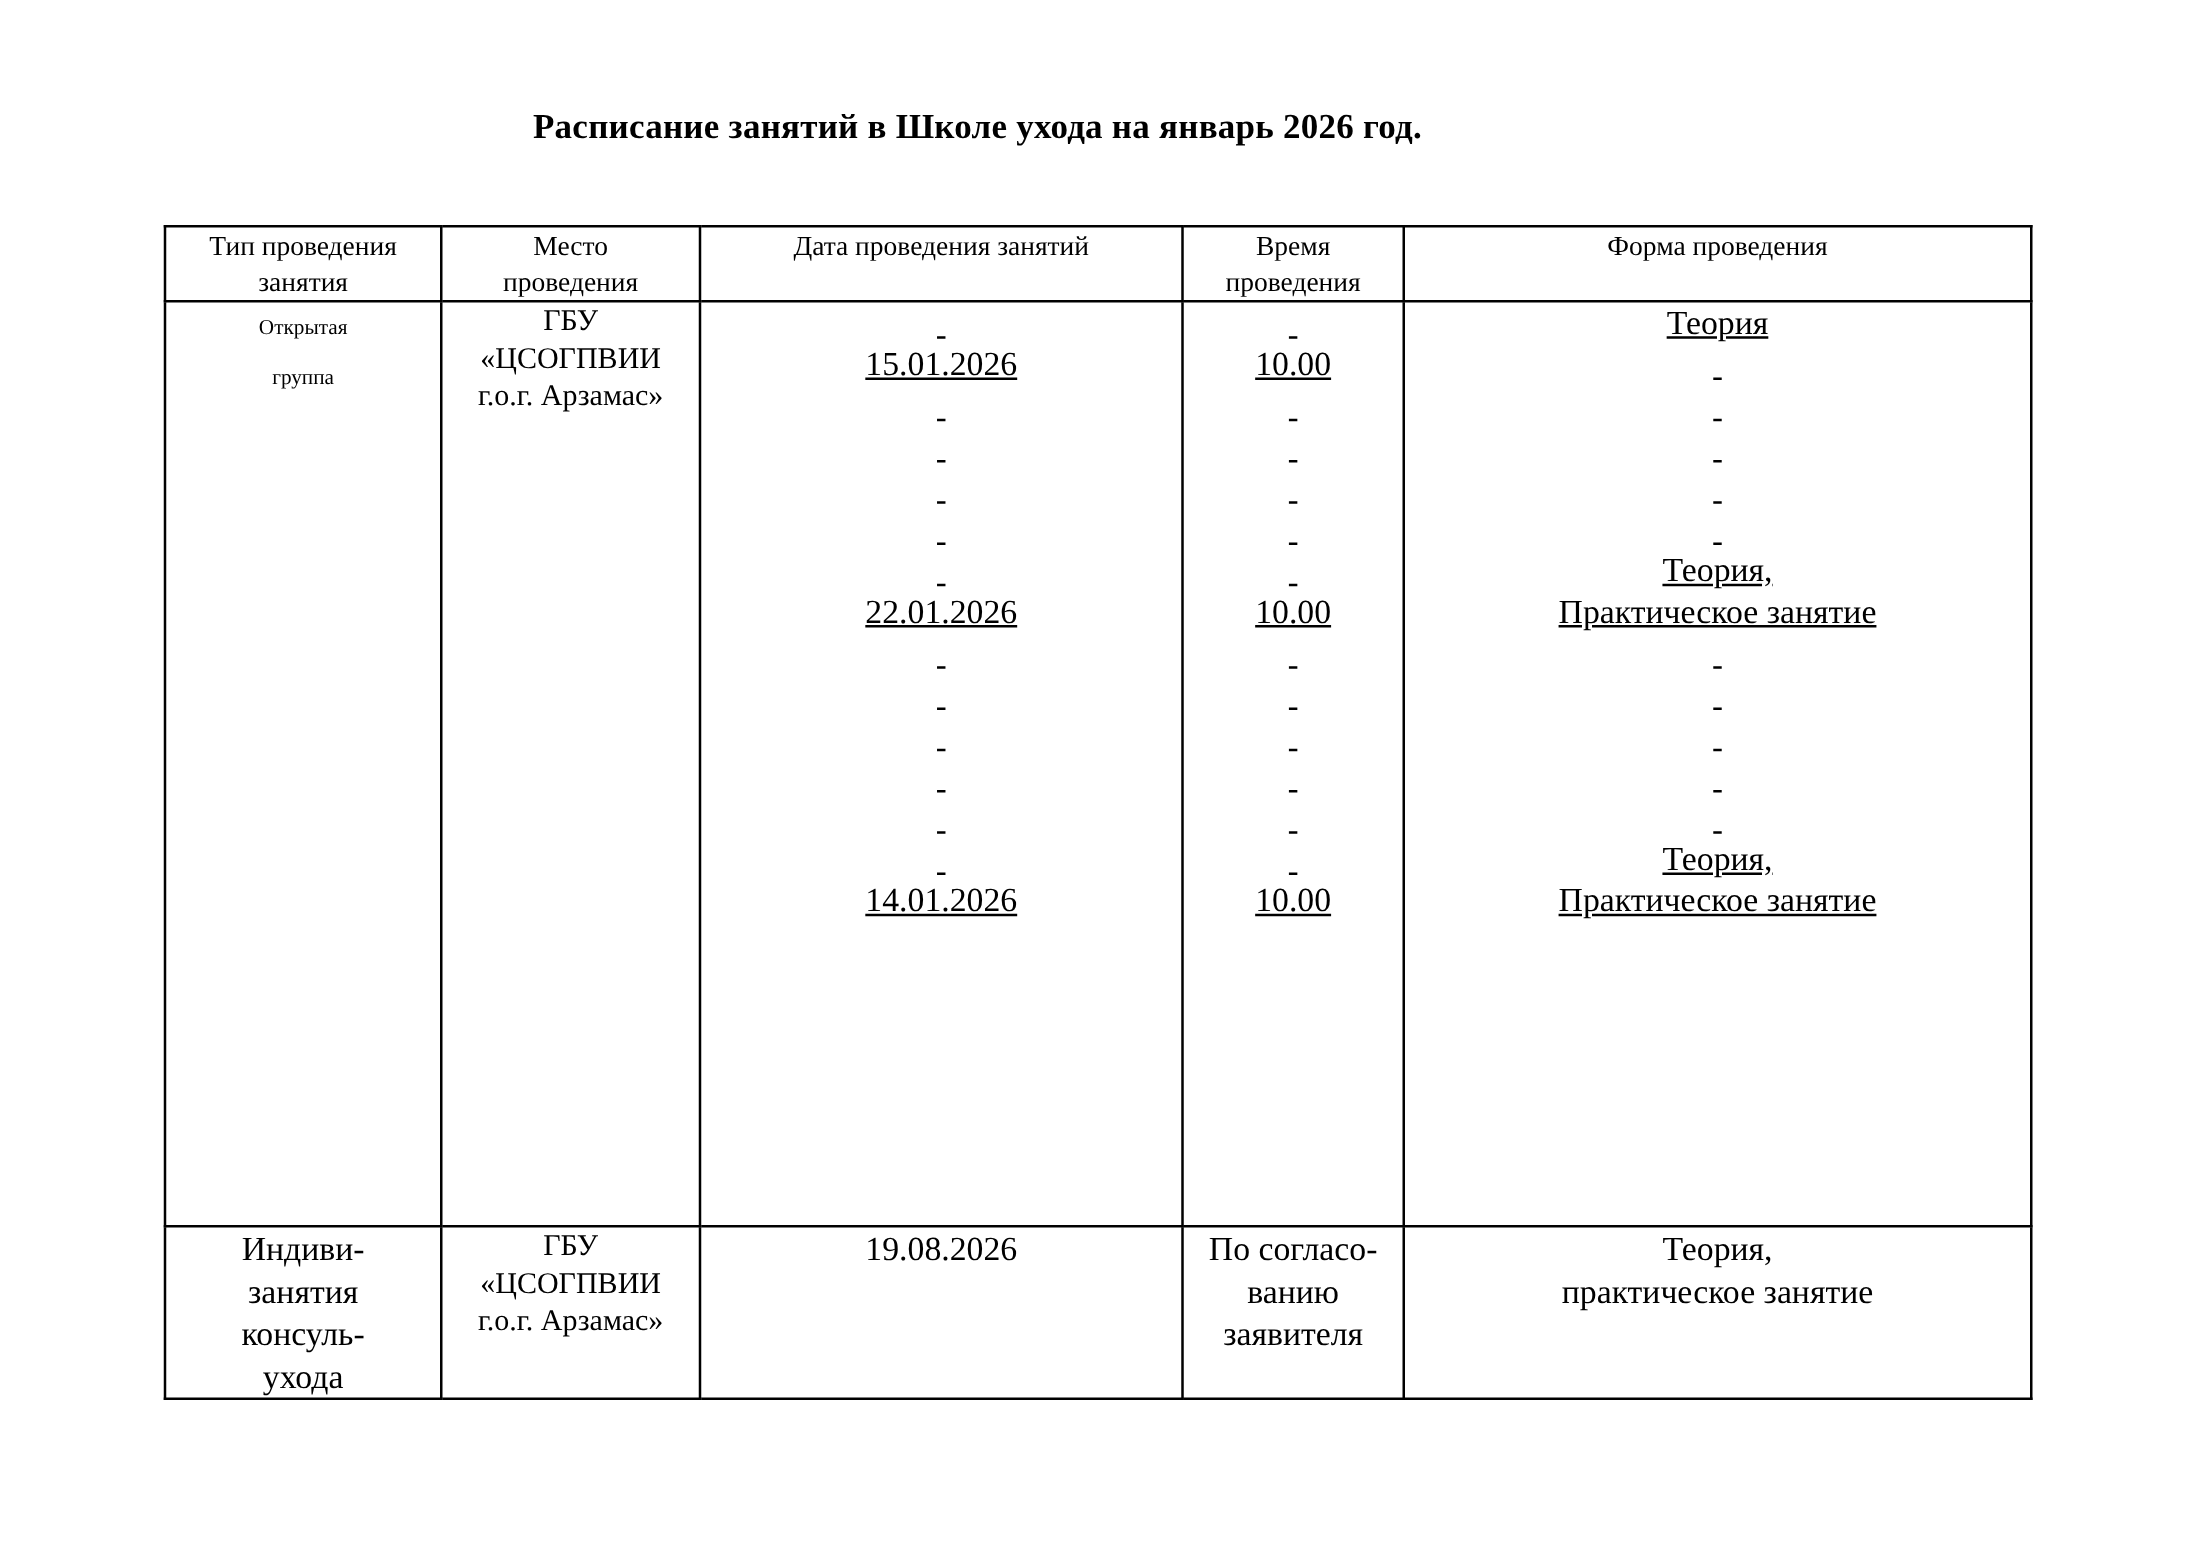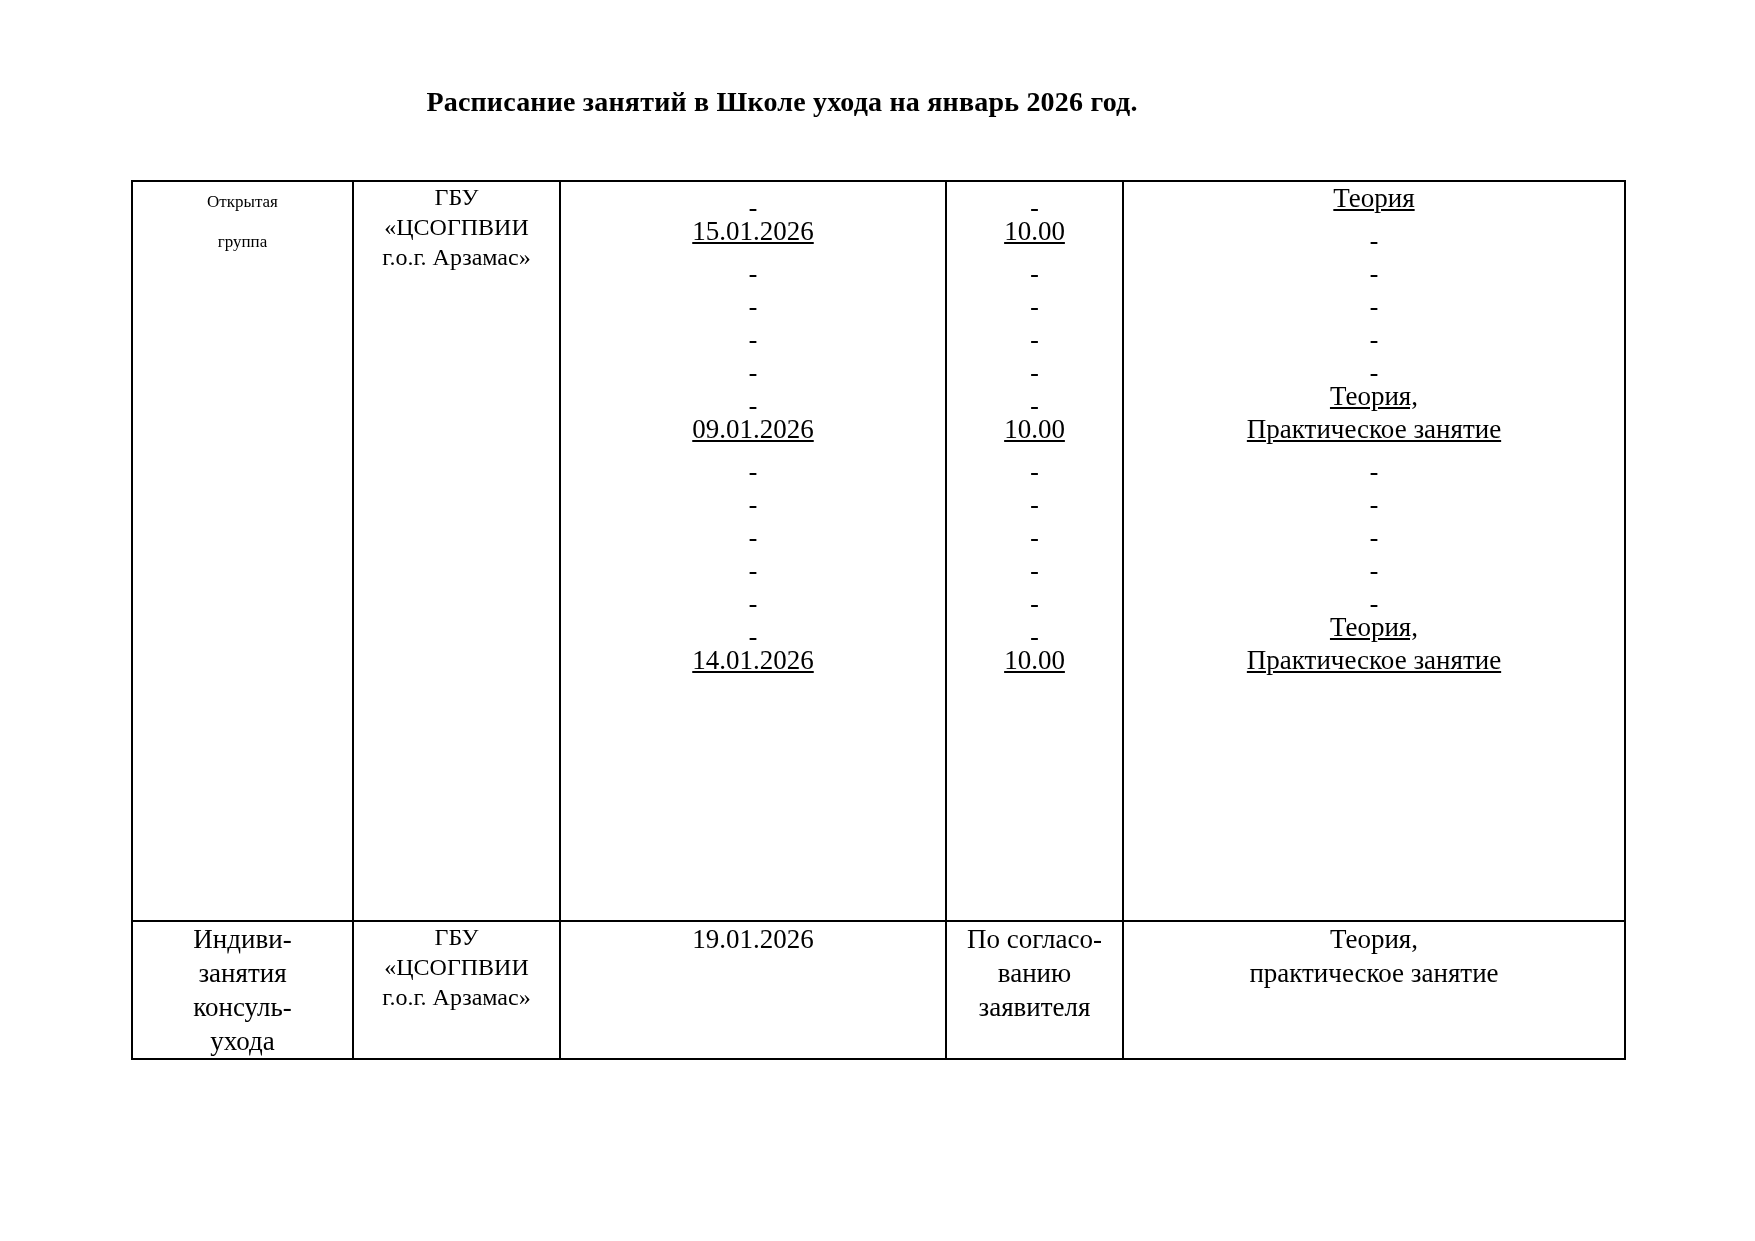--- a/index.html
+++ b/index.html
@@ -59,40 +59,60 @@
   <table class="schedule">
     <colgroup>
       <col style="width:221px">
       <col style="width:207px">
       <col style="width:386px">
       <col style="width:177px">
       <col style="width:502px">
     </colgroup>
 
     <tbody>
+        <tr class="hdr-row">
+      <th class="hdr">
+            <div class="line">Тип проведения</div>
+            <div class="line">занятия</div>
+          </th>
+      <th class="hdr">
+            <div class="line">Место</div>
+            <div class="line">проведения</div>
+          </th>
+      <th class="hdr">
+            <div class="line">Дата проведения занятий</div>
+          </th>
+      <th class="hdr">
+            <div class="line">Время</div>
+            <div class="line">проведения</div>
+          </th>
+      <th class="hdr">
+            <div class="line">Форма проведения</div>
+          </th>
+    </tr>
 
     <tr class="row-open">
       <td class="c-type-open">
             <div class="line">Открытая</div>
             <div class="line">группа</div>
           </td>
       <td class="c-place">
             <div class="line">ГБУ</div>
             <div class="line">«ЦСОГПВИИ</div>
             <div class="line">г.о.г. Арзамас»</div>
           </td>
       <td class="c-main">
             <div class="line">&nbsp;</div>
             <div class="line">15.01.2026</div>
             <div class="line">&nbsp;</div>
             <div class="line">&nbsp;</div>
             <div class="line">&nbsp;</div>
             <div class="line">&nbsp;</div>
             <div class="line">&nbsp;</div>
-            <div class="line">09.01.2026</div>
+            <div class="line">22.01.2026</div>
             <div class="line">&nbsp;</div>
             <div class="line">&nbsp;</div>
             <div class="line">&nbsp;</div>
             <div class="line">&nbsp;</div>
             <div class="line">&nbsp;</div>
             <div class="line">&nbsp;</div>
             <div class="line">14.01.2026</div>
           </td>
       <td class="c-main">
             <div class="line">&nbsp;</div>
@@ -136,21 +156,21 @@
             <div class="line">занятия</div>
             <div class="line">консуль-</div>
             <div class="line">ухода</div>
           </td>
       <td class="c-place">
             <div class="line">ГБУ</div>
             <div class="line">«ЦСОГПВИИ</div>
             <div class="line">г.о.г. Арзамас»</div>
           </td>
       <td class="c-main2">
-            <div class="line">19.01.2026</div>
+            <div class="line">19.08.2026</div>
           </td>
       <td class="c-main2">
             <div class="line">По согласо-</div>
             <div class="line">ванию</div>
             <div class="line">заявителя</div>
           </td>
       <td class="c-main2">
             <div class="line">Теория,</div>
             <div class="line">практическое занятие</div>
           </td>

